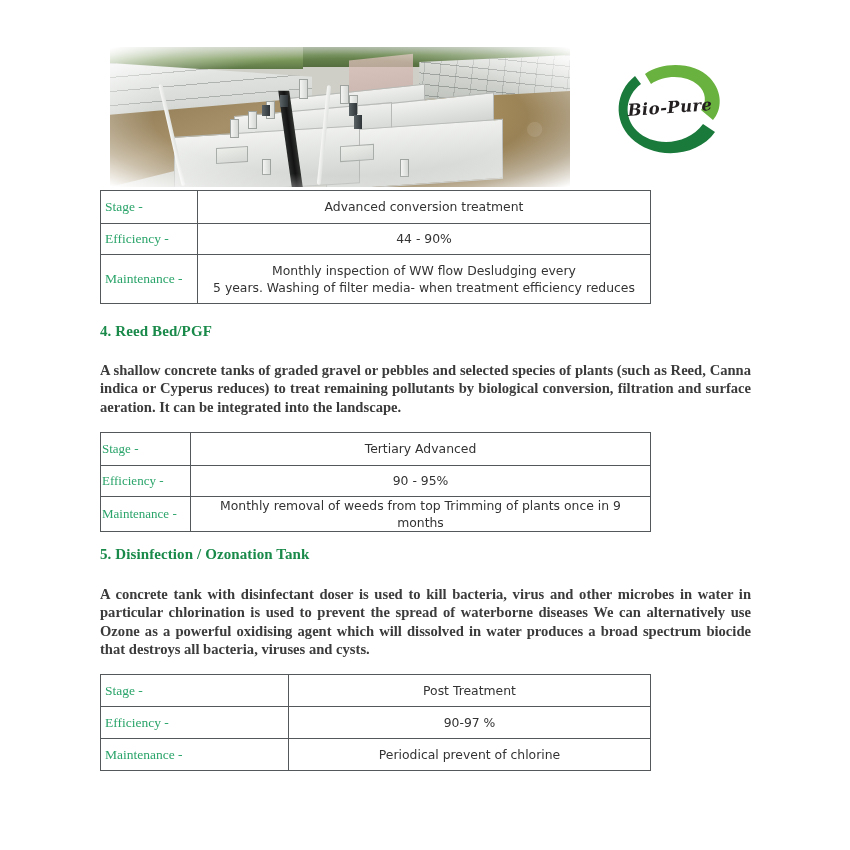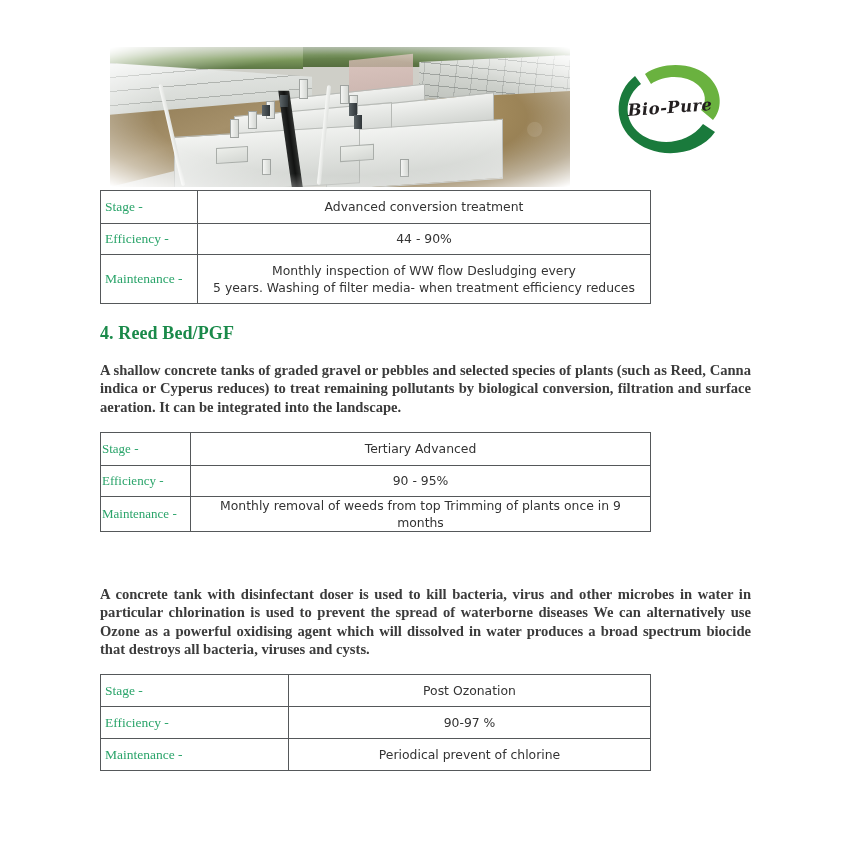--- a/index.html
+++ b/index.html
@@ -221,21 +221,21 @@
   #table-3 col.c1 { width: 188px; }
   #table-3 tr td { height: 31px; }
 
   
   .heading {
     position: absolute;
     left: 100px;
     color: #1a8a4a;
     font-family: "Liberation Serif", serif;
     font-weight: 700;
-    font-size: 18px;
+    font-size: 15px;
     letter-spacing: .1px;
     white-space: nowrap;
   }
   #heading-4 { top: 323px; }
   #heading-5 { top: 546px; }
 
   .para {
     position: absolute;
     left: 100px;
     width: 651px;
@@ -347,31 +347,32 @@
         <td class="lbl tight">Efficiency -</td>
         <td class="val">90 - 95%</td>
       </tr>
       <tr class="r3">
         <td class="lbl tight">Maintenance -</td>
         <td class="val tight">Monthly removal of weeds from top Trimming of plants once in 9 months</td>
       </tr>
     </tbody>
   </table>
 
+  <div class="heading" id="heading-5">5. Disinfection / Ozonation Tank</div>
   <div class="para" id="para-5">A concrete tank with disinfectant doser is used to kill bacteria, virus and other microbes in water in particular chlorination is used to prevent the spread of waterborne diseases We can alternatively use Ozone as a powerful oxidising agent which will dissolved in water produces a broad spectrum biocide that destroys all bacteria, viruses and cysts.</div>
 
   <table class="spec-table" id="table-3">
     <colgroup>
         <col class="c1">
         <col>
       </colgroup>
     <tbody>
       <tr>
         <td class="lbl">Stage -</td>
-        <td class="val">Post Ozonation</td>
+        <td class="val">Post Treatment</td>
       </tr>
       <tr>
         <td class="lbl">Efficiency -</td>
         <td class="val">90-97 %</td>
       </tr>
       <tr>
         <td class="lbl">Maintenance -</td>
         <td class="val">Periodical prevent of chlorine</td>
       </tr>
     </tbody>

